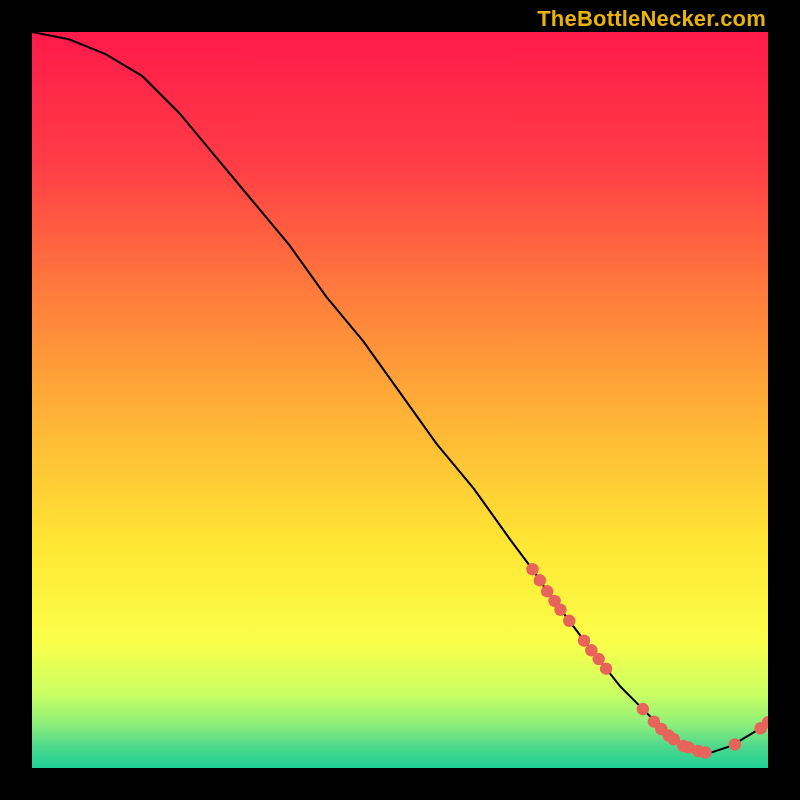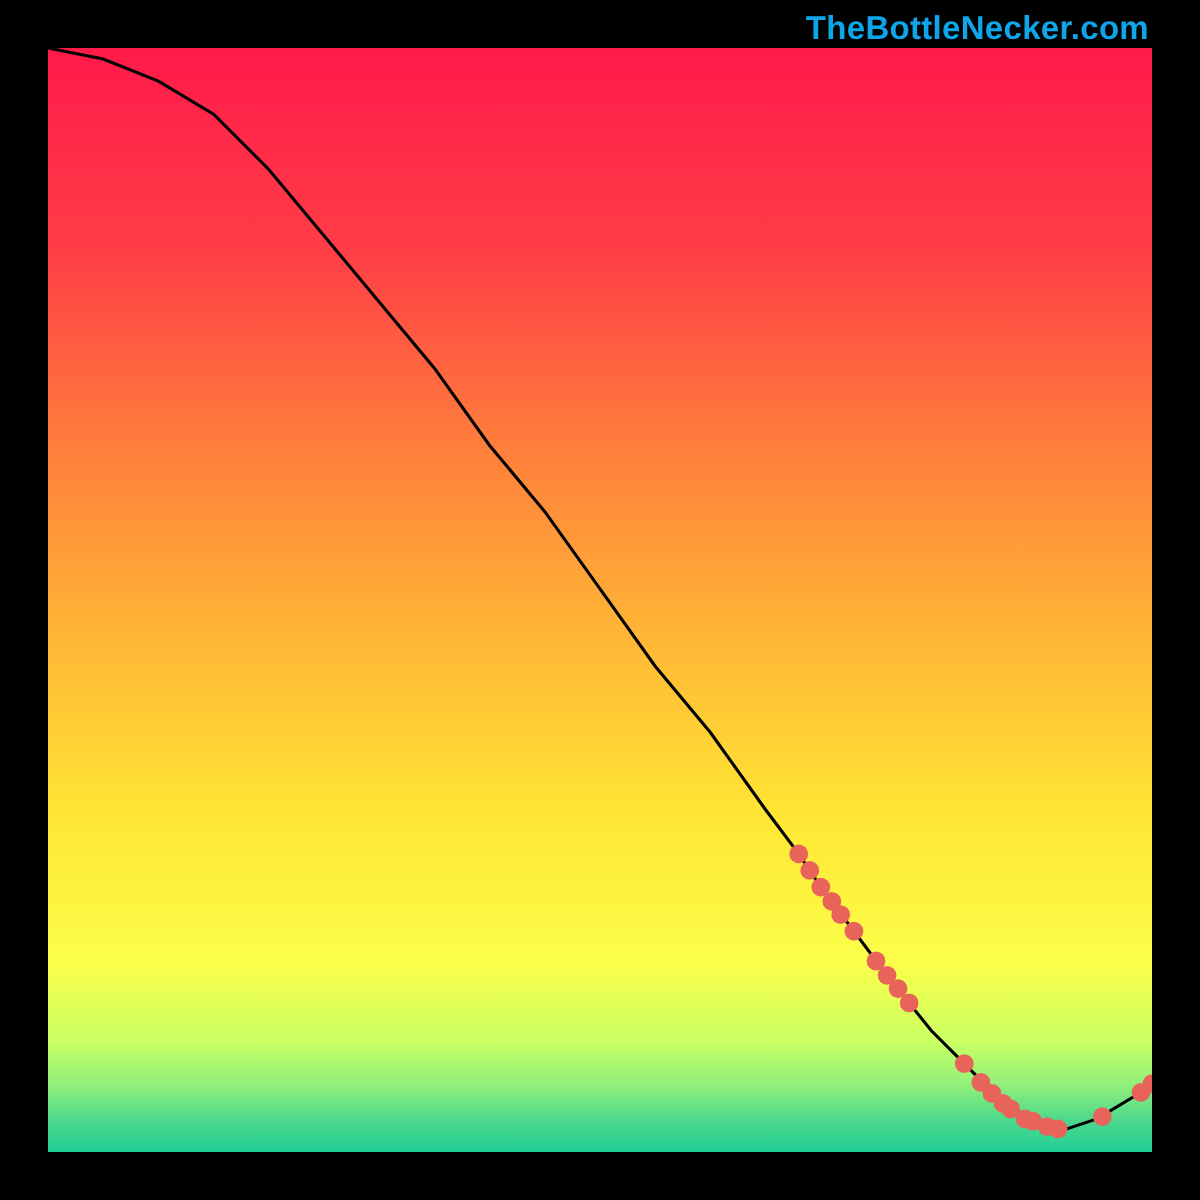--- a/index.html
+++ b/index.html
@@ -25,21 +25,21 @@
   }
   svg.curve {
     position: absolute;
     inset: 0;
     z-index: 1;
   }
   .watermark {
     position: absolute;
     top: 6px;
     right: 34px;
-    color: #0ea5e9;
+    color: #eab308;
     font-size: 22px;
     font-weight: 600;
     z-index: 3;
     letter-spacing: 0.2px;
   }
 </style>
 </head>
 <body>
 
 <div class="watermark">TheBottleNecker.com</div>

